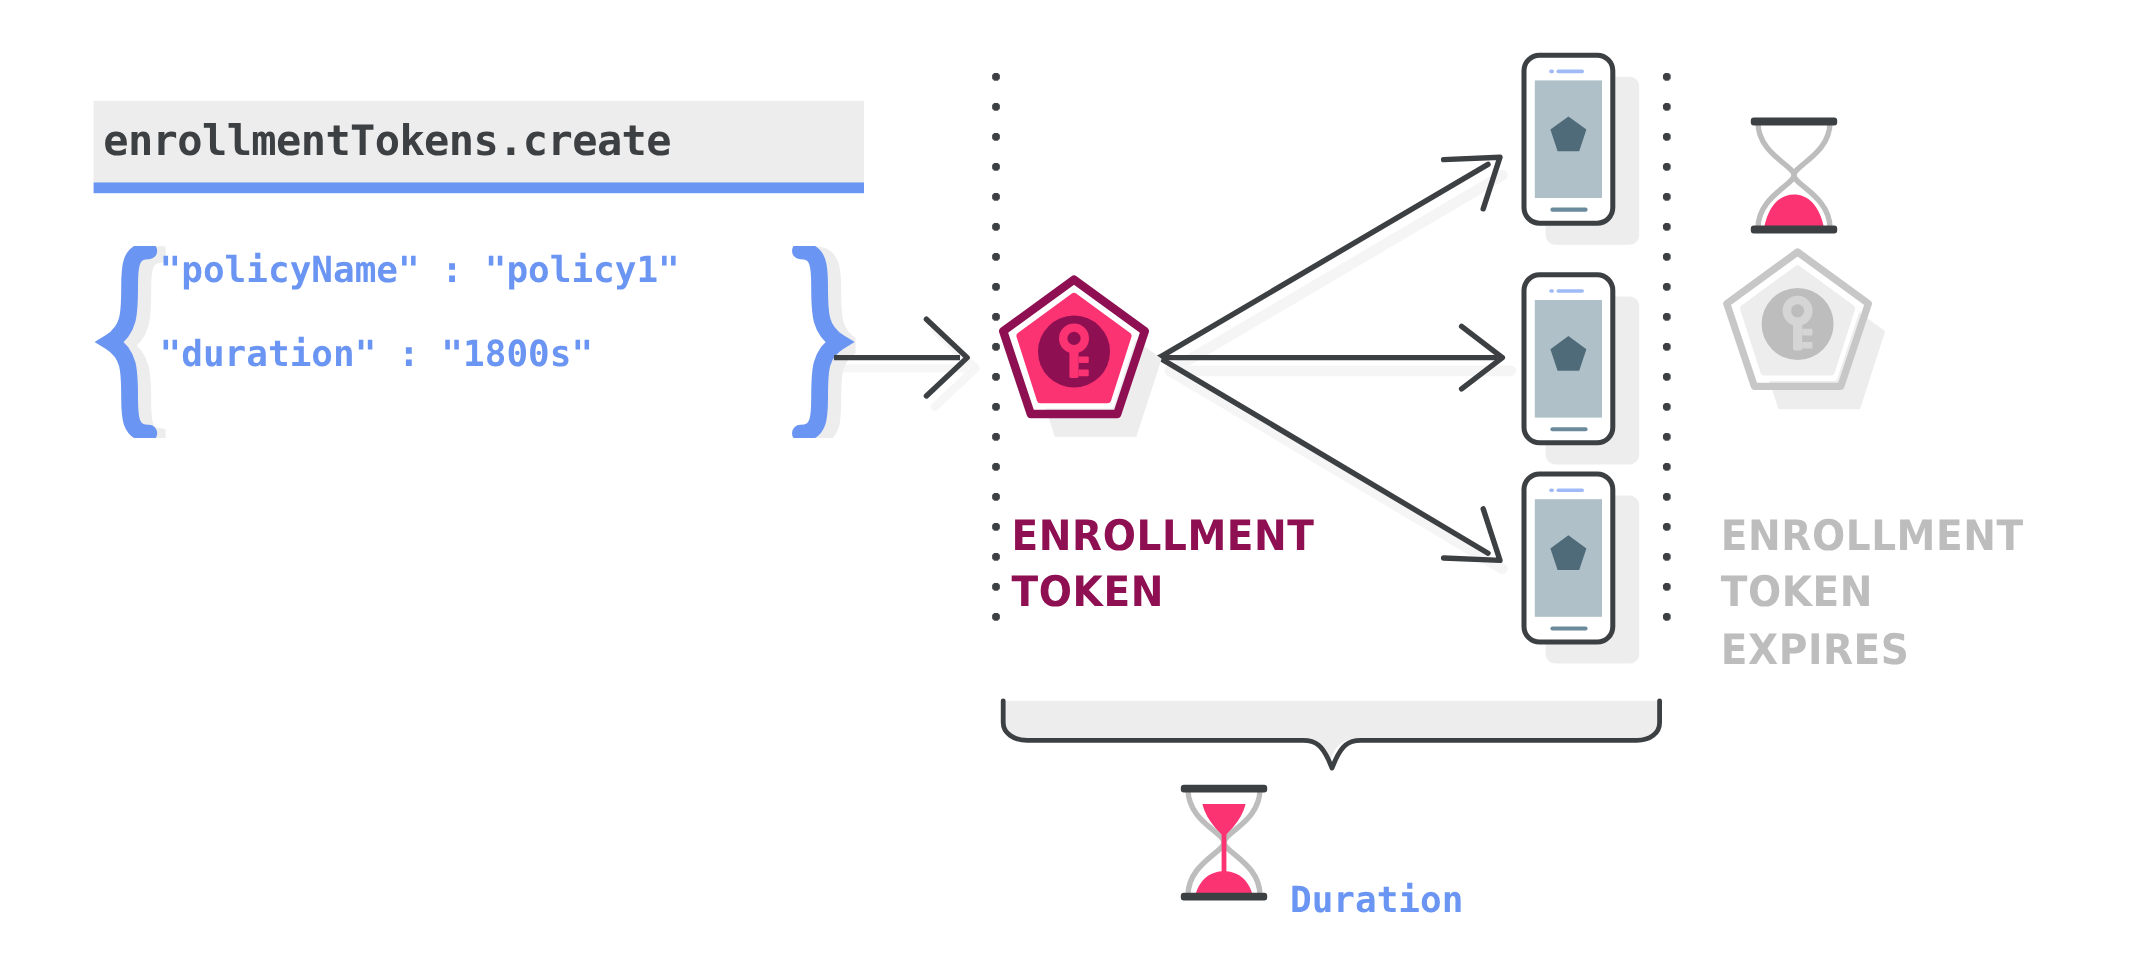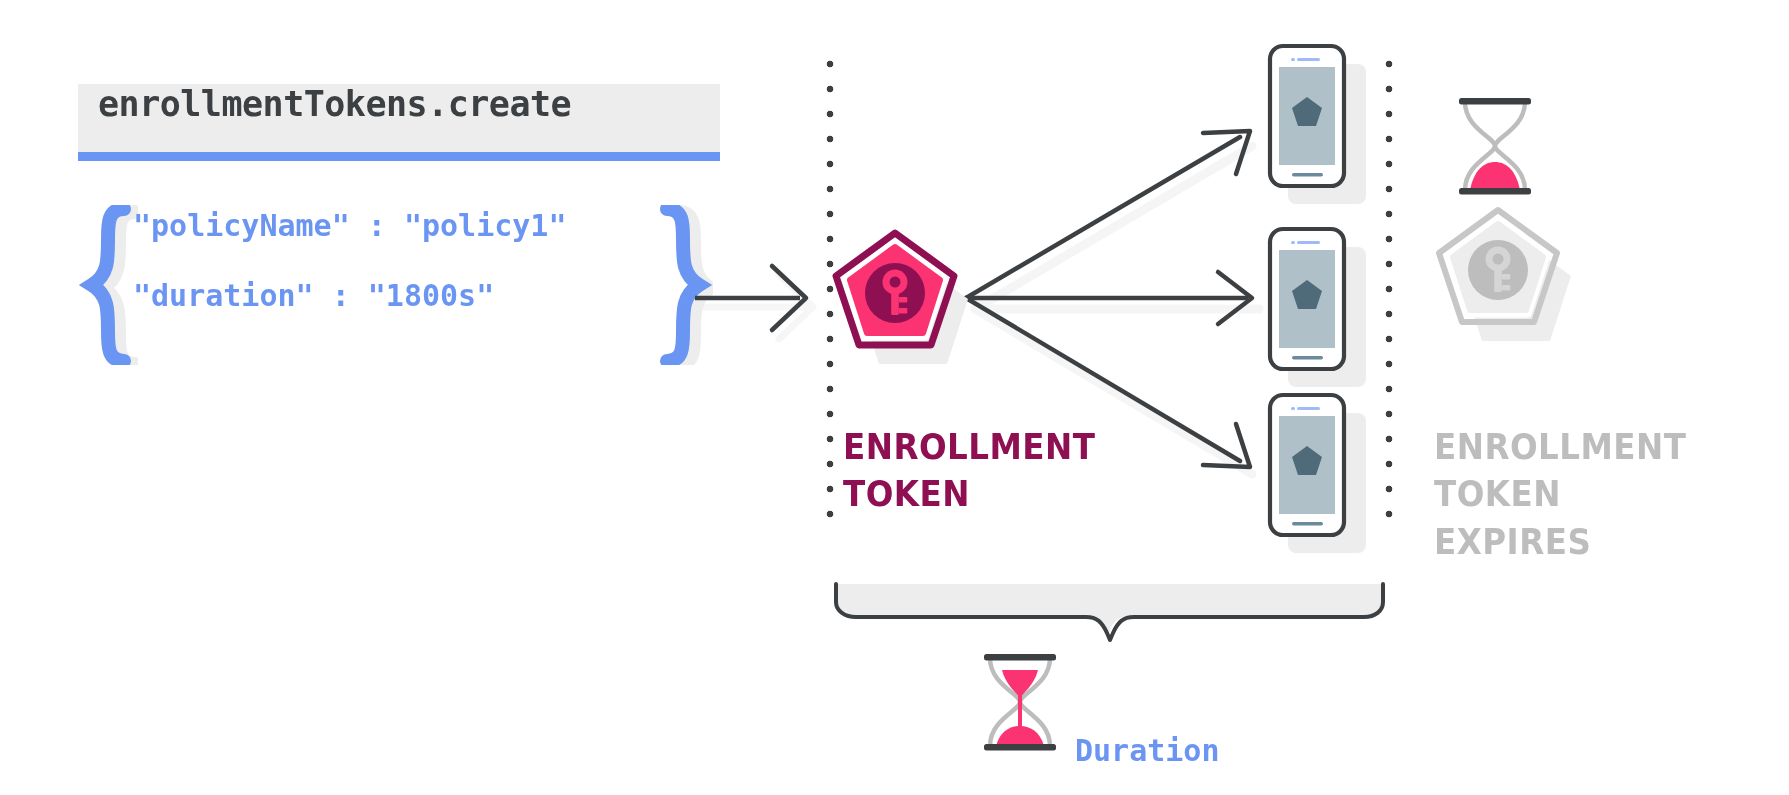--- a/index.html
+++ b/index.html
@@ -22,22 +22,23 @@
 
   
   .api-header {
     position: absolute;
     left: 78px;
     top: 84px;
     width: 642px;
     height: 68px;
     background: #ededed;
     display: flex;
+    align-items: center;
     box-sizing: border-box;
-    padding-left: 20px;
+    padding-left: 8px;
   }
   .api-header-text {
     font-family: "DejaVu Sans Mono", "Liberation Mono", monospace;
     font-weight: 700;
     font-size: 35px;
     letter-spacing: -0.5px;
     color: #3c4043;
     white-space: nowrap;
   }
   .api-underline {

